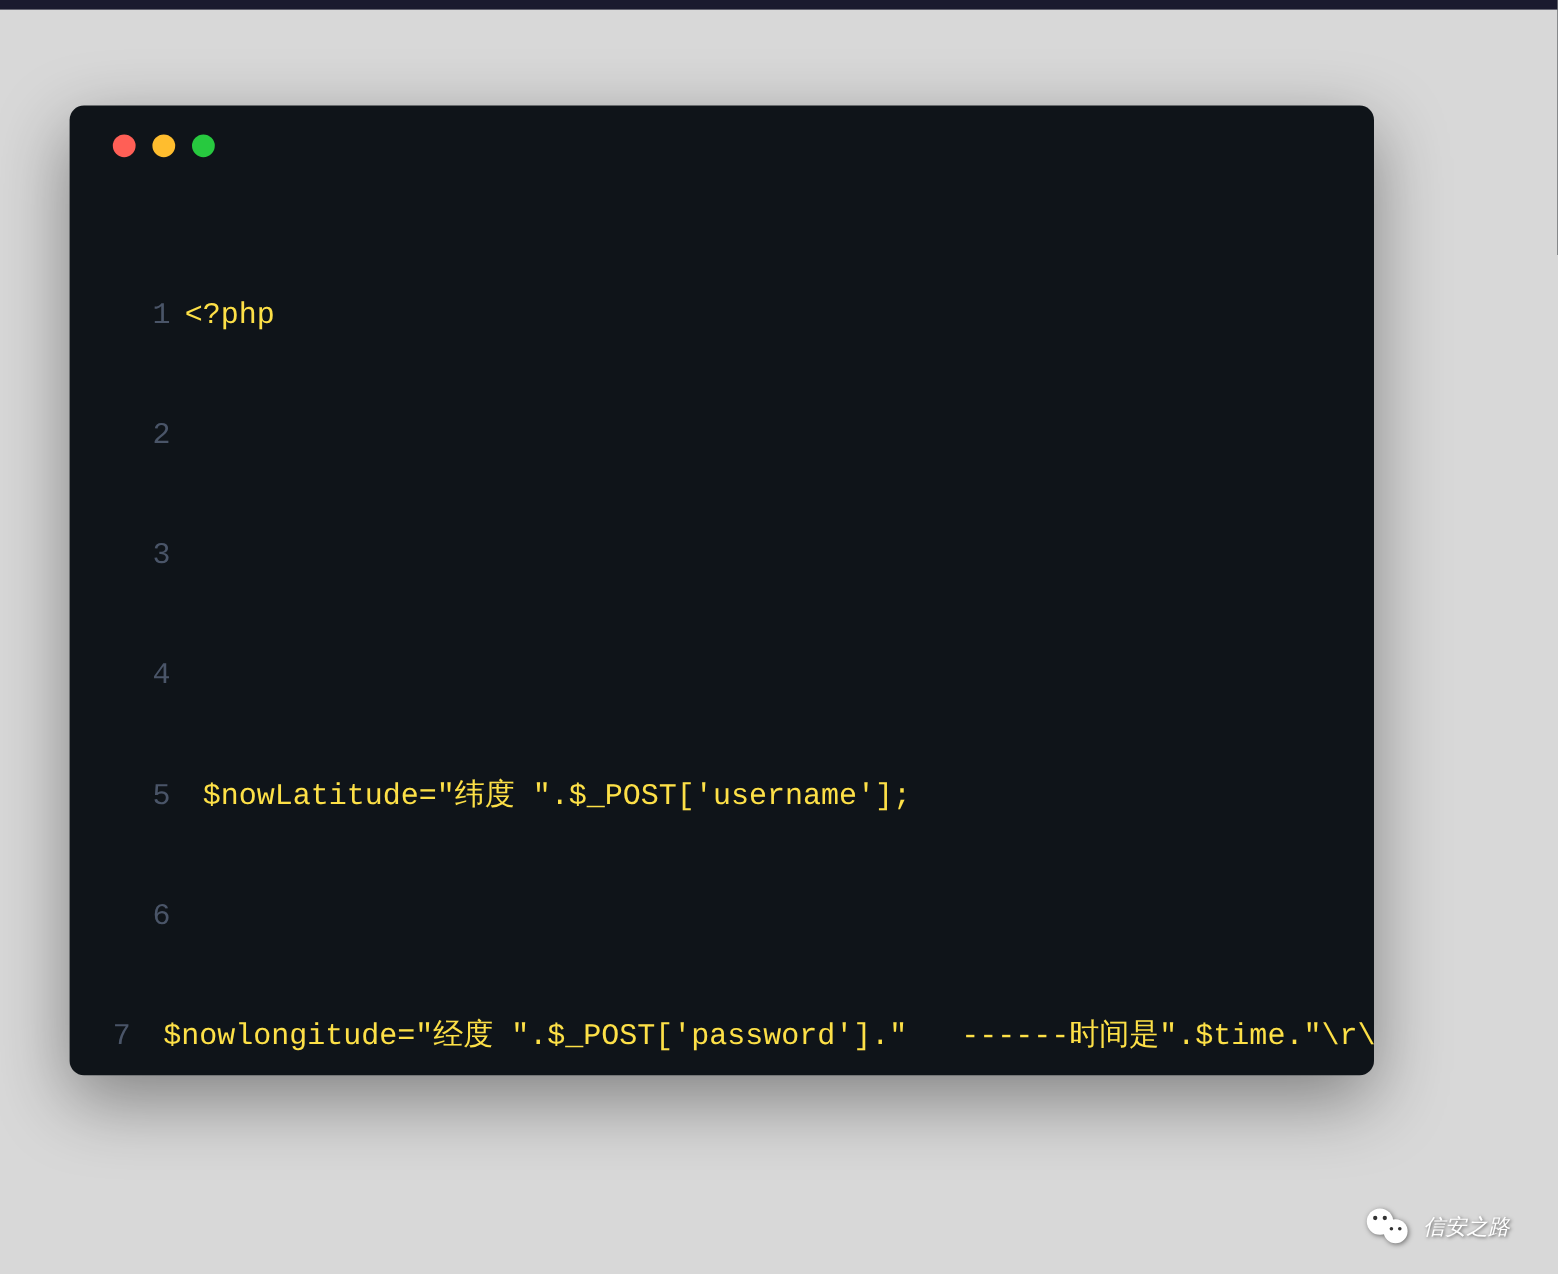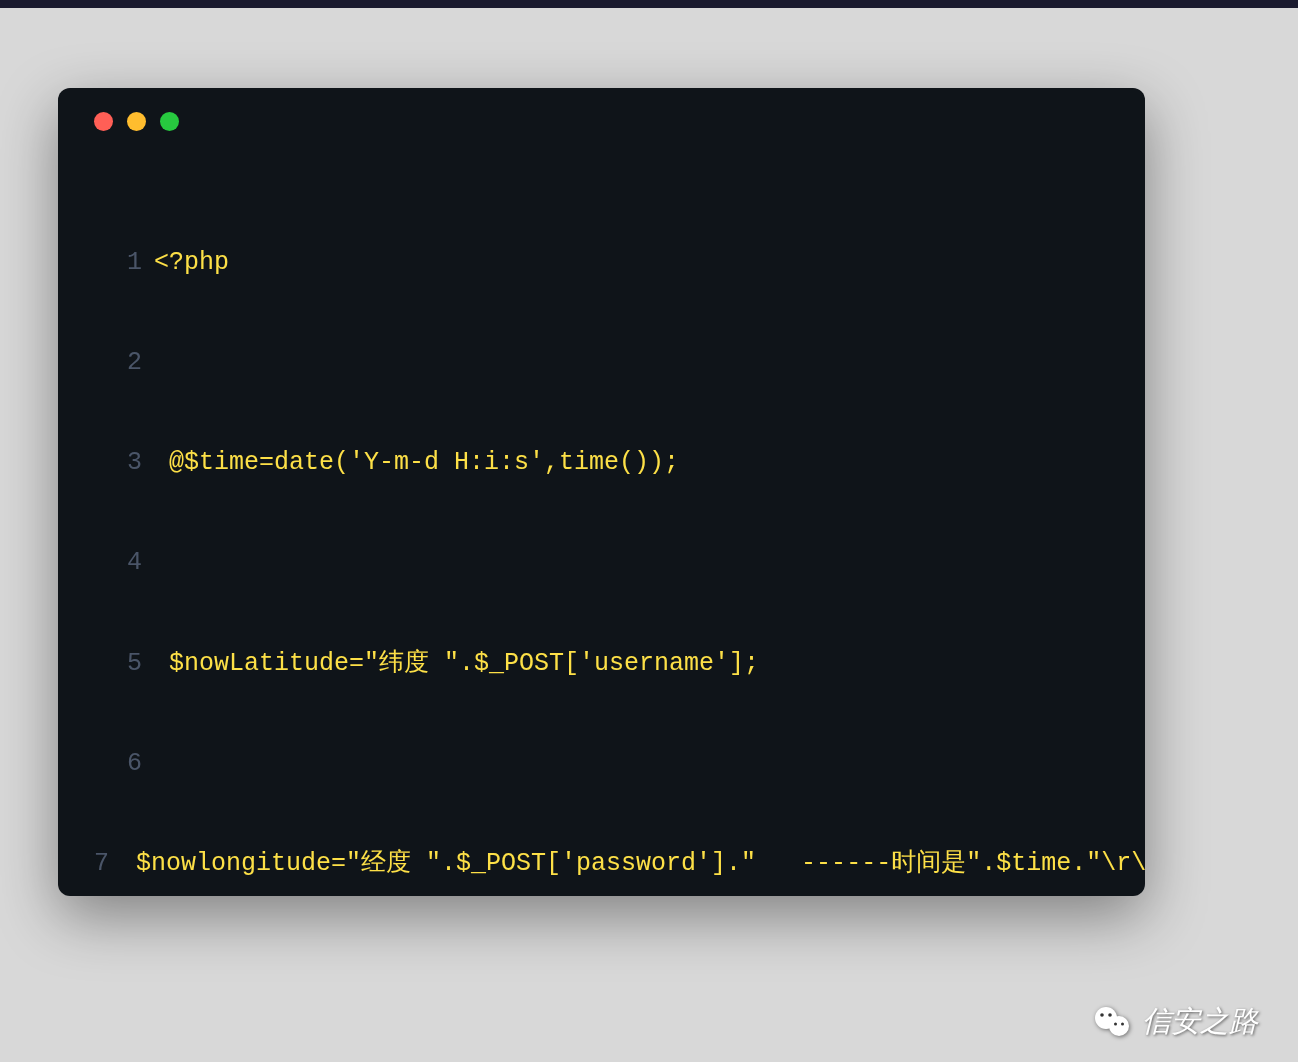--- a/index.html
+++ b/index.html
@@ -67,21 +67,21 @@
       font-family: "Courier New", "SimSun", monospace;
     }
     .watermark {
       position: absolute;
       bottom: 20px;
       right: 40px;
       display: flex;
       align-items: center;
       gap: 10px;
       color: #ffffff;
-      font-size: 29px;
+      font-size: 18px;
       font-family: "Microsoft YaHei", sans-serif;
       font-style: italic;
       text-shadow: 1px 1px 3px rgba(0,0,0,0.6);
     }
     .watermark-icon {
       width: 40px;
       height: 40px;
       position: relative;
     }
     .watermark-icon svg {
@@ -97,21 +97,21 @@
 
 <div class="code-window">
   <div class="window-controls">
     <div class="control-dot dot-red"></div>
     <div class="control-dot dot-yellow"></div>
     <div class="control-dot dot-green"></div>
   </div>
   <div class="code-area">
     <div class="line"><span class="line-number">1</span><span class="line-content">&lt;?php</span></div>
     <div class="line"><span class="line-number">2</span><span class="line-content"></span></div>
-    <div class="line"><span class="line-number">3</span><span class="line-content"> @$time=date('Y-m-d H:i:s',time());</span></div>
+    <div class="line"><span class="line-number">3</span></div>
     <div class="line"><span class="line-number">4</span><span class="line-content"></span></div>
     <div class="line"><span class="line-number">5</span><span class="line-content"> $nowLatitude="纬度 ".$_POST['username'];</span></div>
     <div class="line"><span class="line-number">6</span><span class="line-content"></span></div>
     <div class="line"><span class="line-number">7</span><span class="line-content"> $nowlongitude="经度 ".$_POST['password']."   ------时间是".$time."\r\n";;</span></div>
     
     
     
     
     
     

